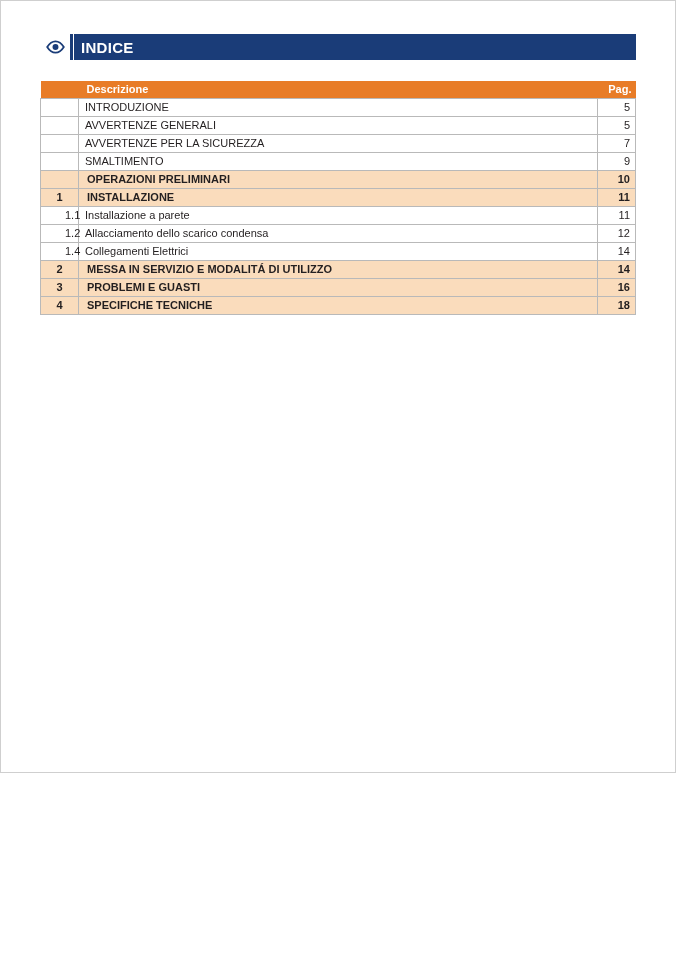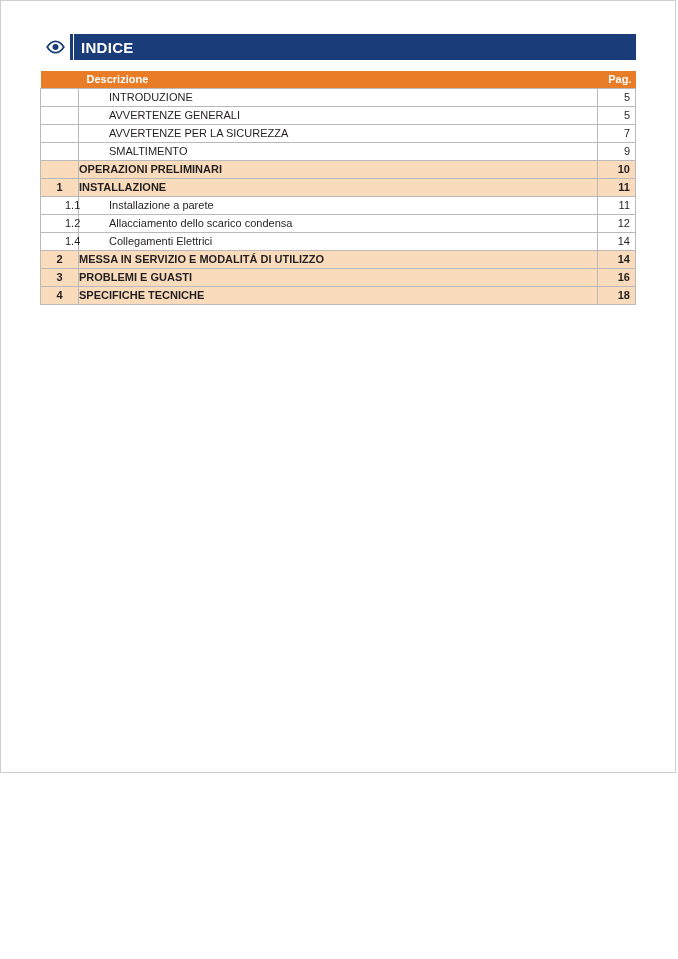--- a/index.html
+++ b/index.html
@@ -43,21 +43,21 @@
     font-weight:bold;
     font-size:15px;
     letter-spacing:0.3px;
     display:flex;align-items:center;
     padding-left:7px;
   }
   
   .toc{
     width:100%;
     border-collapse:collapse;
-    margin-top:11px;
+    margin-top:21px;
     table-layout:fixed;
     font-size:11px;
   }
   .c-num{width:38px;}
   .c-page{width:38px;}
   .toc thead th{
     background:var(--orange);
     color:#fff;
     font-weight:bold;
     height:17px;
@@ -72,22 +72,22 @@
     border:1px solid var(--border);
     vertical-align:middle;
     background:#fff;
   }
   .toc tr.hl td{
     background:var(--highlight);
     font-weight:bold;
   }
   td.num{text-align:center;}
   td.num.sub{text-align:right;padding-left:24px;}
-  td.desc{}
-  td.desc.indent{padding-left:30px;}
+  td.desc{padding-left:8px;}
+  td.desc.indent{padding-left:6px;}
   td.pg{text-align:right;padding-right:5px;}
 </style>
 </head>
 <body>
 
 <div class="page">
 
   <div class="title-bar">
     <div class="icon-box">
       <svg width="21" height="14" viewBox="0 0 24 16" aria-hidden="true">

